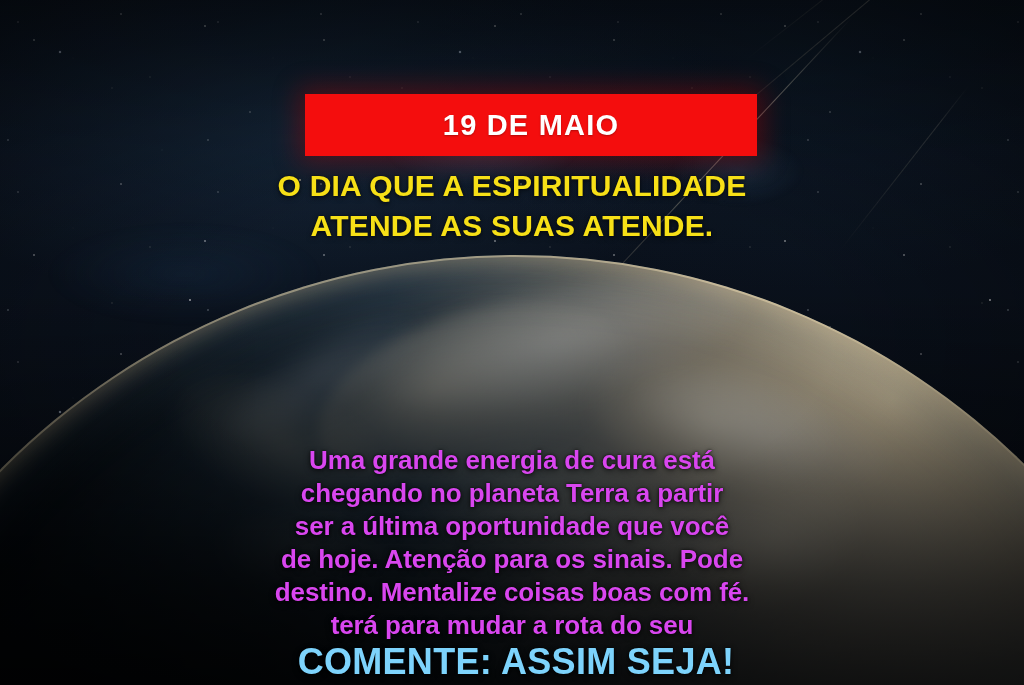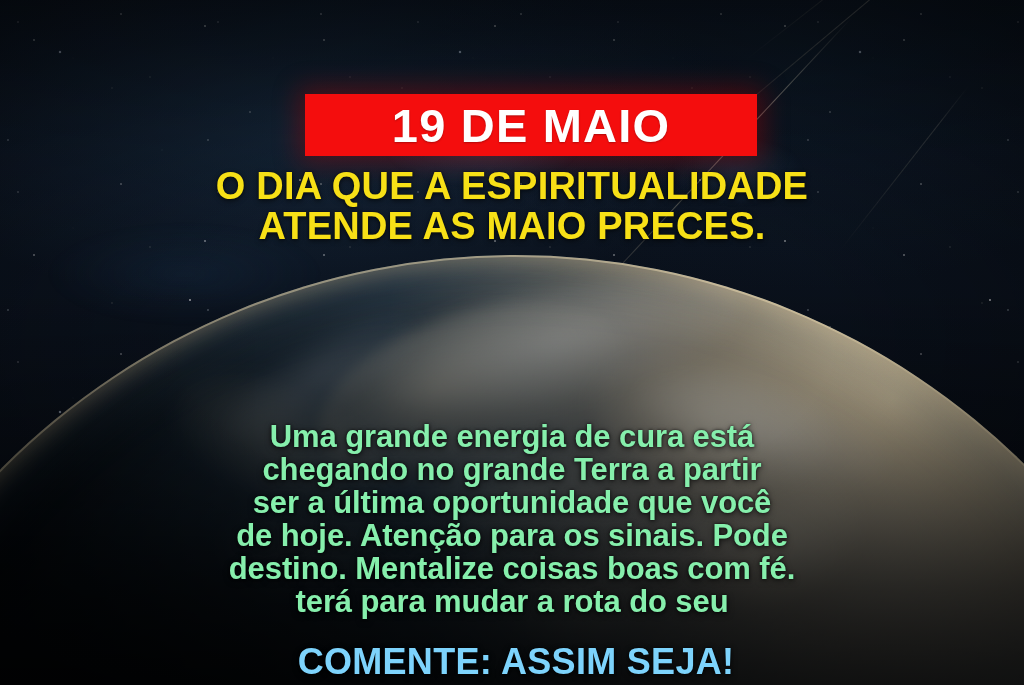--- a/index.html
+++ b/index.html
@@ -230,52 +230,52 @@
     width: 452px;
     height: 62px;
     background: #f40d0d;
     display: flex;
     align-items: center;
     justify-content: center;
     box-shadow: 0 0 26px 6px rgba(190,0,0,0.35);
   }
   .date-banner .txt {
     color: #ffffff;
-    font-size: 47px;
+    font-size: 29px;
     font-weight: 700;
     letter-spacing: 1.2px;
     line-height: 1;
     white-space: nowrap;
     text-shadow: 0 1px 2px rgba(0,0,0,0.28);
   }
 
   .headline {
     position: absolute;
     left: 0;
     right: 0;
     top: 166px;
     color: #f7e017;
-    font-size: 38px;
+    font-size: 30px;
     font-weight: 700;
     line-height: 40px;
     letter-spacing: 0.2px;
     text-shadow:
       0 0 2px rgba(0,0,0,0.55),
       0 2px 5px rgba(0,0,0,0.55);
   }
   .headline .ln { display: block; white-space: nowrap; }
 
   .body-copy {
     position: absolute;
     left: 50%;
     transform: translateX(-50%);
-    top: 420px;
+    top: 444px;
     width: 900px;
-    color: #86efac;
-    font-size: 31px;
+    color: #d946ef;
+    font-size: 26px;
     font-weight: 700;
     line-height: 33px;
     letter-spacing: -0.1px;
     text-shadow:
       0 0 3px rgba(0,0,0,0.75),
       0 2px 6px rgba(0,0,0,0.65);
   }
   .body-copy .ln { display: block; white-space: nowrap; }
 
   .cta {
@@ -337,26 +337,26 @@
   <div class="vignette"></div>
 
   <div class="content">
 
     <div class="date-banner">
       <span class="txt">19 DE MAIO</span>
     </div>
 
     <div class="headline">
       <span class="ln">O DIA QUE A ESPIRITUALIDADE</span>
-      <span class="ln">ATENDE AS MAIO PRECES.</span>
+      <span class="ln">ATENDE AS SUAS ATENDE.</span>
     </div>
 
     <div class="body-copy">
       <span class="ln">Uma grande energia de cura está</span>
-      <span class="ln">chegando no grande Terra a partir</span>
+      <span class="ln">chegando no planeta Terra a partir</span>
       <span class="ln">ser a última oportunidade que você</span>
       <span class="ln">de hoje. Atenção para os sinais. Pode</span>
       <span class="ln">destino. Mentalize coisas boas com fé.</span>
       <span class="ln">terá para mudar a rota do seu</span>
     </div>
 
     <div class="cta">COMENTE: ASSIM SEJA!</div>
 
   </div>
 </div>

